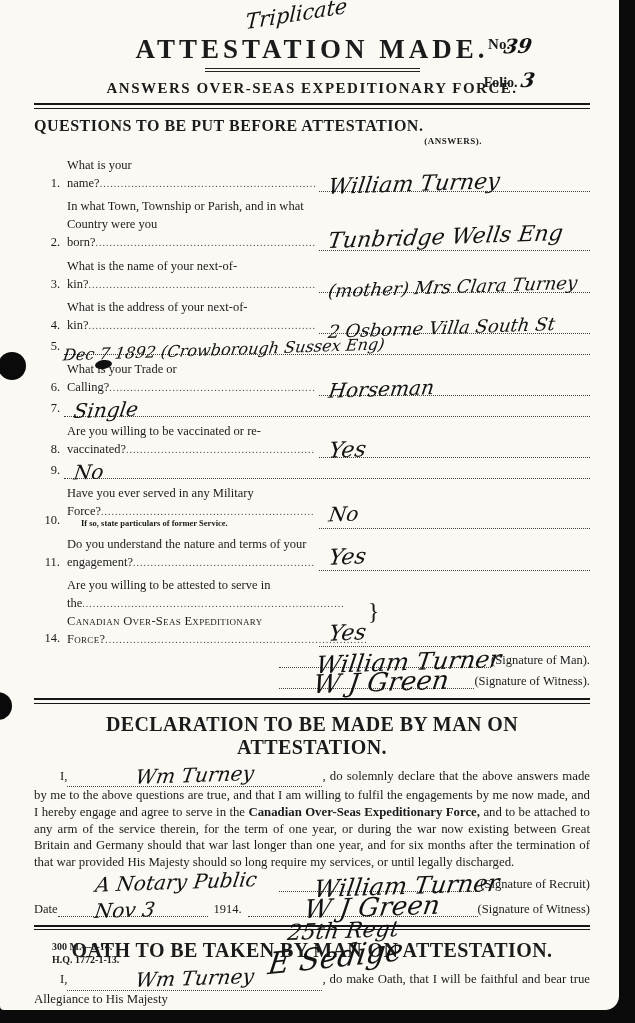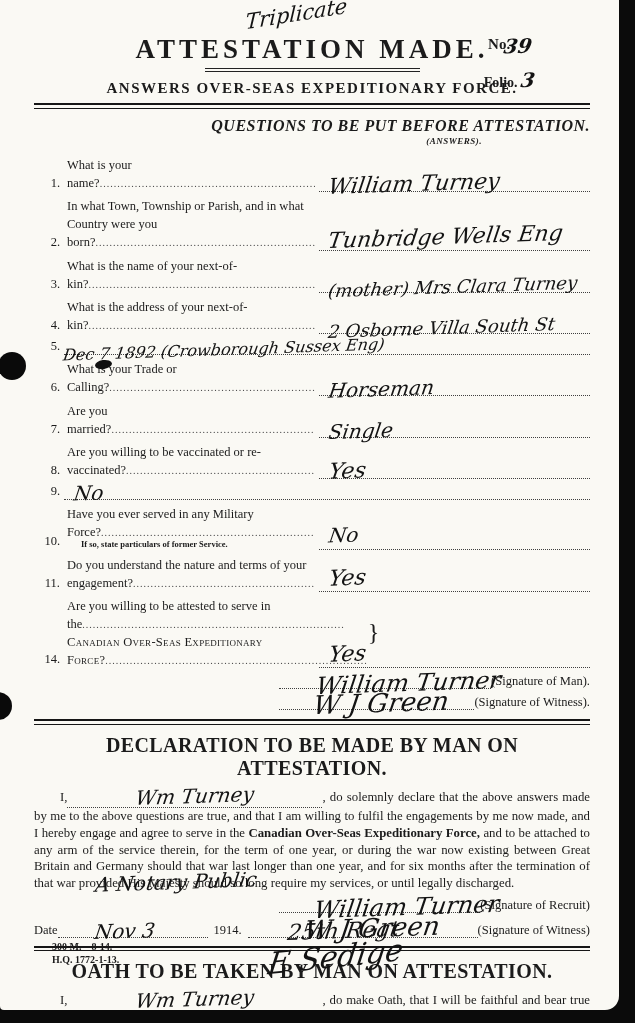--- a/index.html
+++ b/index.html
@@ -25,21 +25,21 @@
   .title-row{position:relative;text-align:center;margin-top:34px;}
   .title{font-size:27px;letter-spacing:4px;font-weight:bold;}
   .no-box{position:absolute;right:58px;top:2px;font-weight:bold;font-size:15px;}
   .no-box .hand{margin-left:-6px;vertical-align:-4px;}
   .folio-box{position:absolute;right:55px;top:36px;font-weight:bold;font-size:14px;}
   .title-flourish{width:215px;margin:3px auto 0 auto;border-top:1.5px solid #222;border-bottom:1px solid #222;height:2px;}
   .subtitle{text-align:center;font-weight:bold;font-size:15px;letter-spacing:1.5px;margin-top:8px;}
   .rule-double{border-top:2.5px solid #161616;border-bottom:1.2px solid #161616;height:2.5px;margin-top:6px;}
 
   
-  .q-heading{text-align:right;font-weight:bold;font-size:16px;letter-spacing:0.5px;margin-top:8px;position:relative;font-style:italic;}
+  .q-heading{text-align:left;font-weight:bold;font-size:16px;letter-spacing:0.5px;margin-top:8px;position:relative;}
   .answers-label{position:absolute;right:108px;top:19px;font-size:9px;font-weight:bold;letter-spacing:0.5px;}
   .q-list{margin-top:20px;}
   .q-row{display:flex;align-items:flex-end;margin-bottom:4.5px;position:relative;}
   .q-num{width:26px;text-align:right;font-size:12.5px;flex:none;padding-bottom:1px;}
   .q-left{width:248px;margin-left:7px;flex:none;overflow:hidden;position:relative;padding-bottom:1px;}
   .q-text{font-size:12.5px;line-height:1.18;}
   .q-text::after{content:"...........................................................................";
                  letter-spacing:1px;color:#444;font-size:10px;}
   .q-note{font-size:8.5px;font-weight:bold;margin-left:14px;line-height:1.1;}
   .q-ans{flex:1;border-bottom:1.2px dotted #3f3f3f;margin-left:4px;position:relative;height:15px;}
@@ -134,21 +134,20 @@
           </div>
         <div class="q-row">
             <span class="q-num">6.</span>
             <span class="q-left"><span class="blot"></span><span class="q-text">What is your Trade or Calling?</span></span>
             <span class="q-ans">
               <span class="hand h20">Horseman</span>
             </span>
           </div>
         <div class="q-row">
             <span class="q-num">7.</span>
-            <span class="q-left"><span class="q-text">Are you married?</span></span>
             <span class="q-ans">
               <span class="hand h20">Single</span>
             </span>
           </div>
         <div class="q-row">
             <span class="q-num">8.</span>
             <span class="q-left"><span class="q-text">Are you willing to be vaccinated or re-vaccinated?</span></span>
             <span class="q-ans">
               <span class="hand h22">Yes</span>
             </span>

